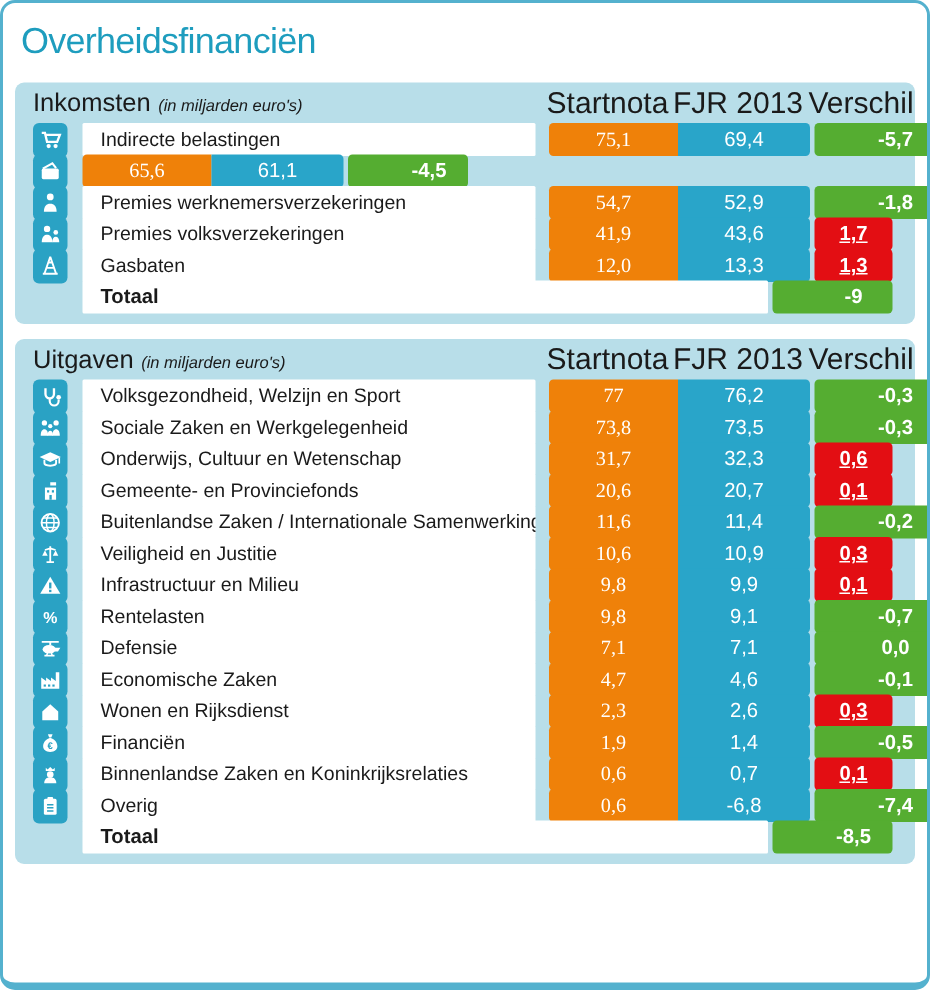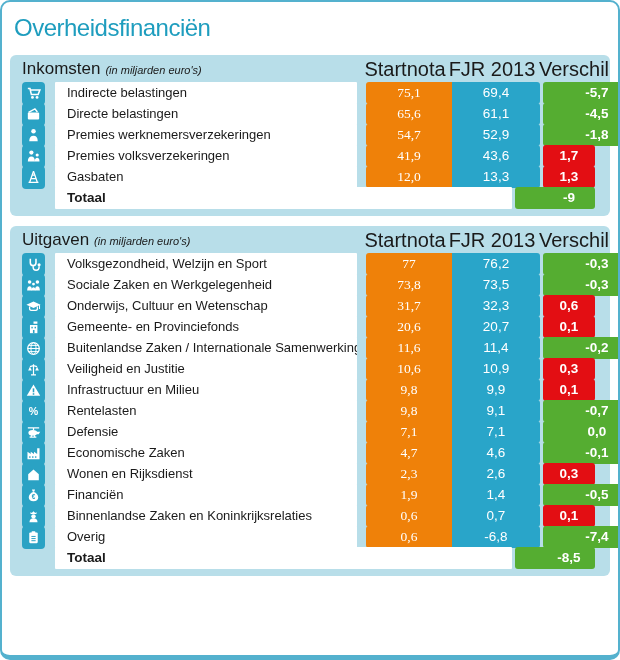--- a/index.html
+++ b/index.html
@@ -41,21 +41,21 @@
   .row-label{
     flex:none;width:290px;background:#fff;height:22px;line-height:22px;
     padding-left:12px;font-size:13px;margin-right:9px;border-radius:1px;
     white-space:nowrap;overflow:hidden;
   }
   .cell{height:22px;line-height:22px;text-align:center;color:#fff;font-size:13.5px;flex:none;}
   .cell-startnota{width:86px;background:var(--startnota,#EF8109);border-radius:3px 0 0 3px;font-family:Liberation Serif, serif;}
   .cell-fjr{width:88px;background:var(--fjr,#29A5C9);border-radius:0 3px 3px 0;}
   .cell-verschil{width:52px;margin-left:3px;border-radius:3px;font-weight:bold;}
   .badge-green{background:var(--decrease,#55AD31);padding-left:28px;}
-  .badge-red{background:var(--increase,#E30E13);}
+  .badge-red{background:var(--increase,#E30E13);text-decoration:underline;}
   .total-row{display:flex;align-items:flex-start;height:22px;margin:2px 15px 0 45px;}
   .total-label{
     flex:1;background:#fff;height:22px;line-height:22px;padding-left:12px;
     font-weight:bold;font-size:13.5px;border-radius:1px;
   }
   .total-value{flex:none;width:52px;margin-left:3px;height:22px;line-height:22px;
     text-align:center;color:#fff;font-size:13.5px;font-weight:bold;border-radius:3px;}
 </style>
 </head>
 <body>
@@ -90,21 +90,20 @@
     <span class="cell cell-verschil badge-green">-5,7</span>
   </div>
 
   <div class="row">
     <span class="icon-box">
       <svg viewBox="0 0 24 24" aria-hidden="true">
               <path d="M5 9l9-5 3.5 4.5" fill="none" stroke="#fff" stroke-width="2"></path>
               <rect x="4" y="9" width="16" height="10" rx="1.5" fill="#fff"></rect>
             </svg>
     </span>
-    <span class="row-label">Directe belastingen</span>
     <span class="cell cell-startnota">65,6</span>
     <span class="cell cell-fjr">61,1</span>
     <span class="cell cell-verschil badge-green">-4,5</span>
   </div>
 
   <div class="row">
     <span class="icon-box">
       <svg viewBox="0 0 24 24" aria-hidden="true">
               <circle cx="12" cy="6" r="3.2" fill="#fff"></circle>
               <path d="M6 20c0-5 2.4-7.5 6-7.5s6 2.5 6 7.5z" fill="#fff"></path>

